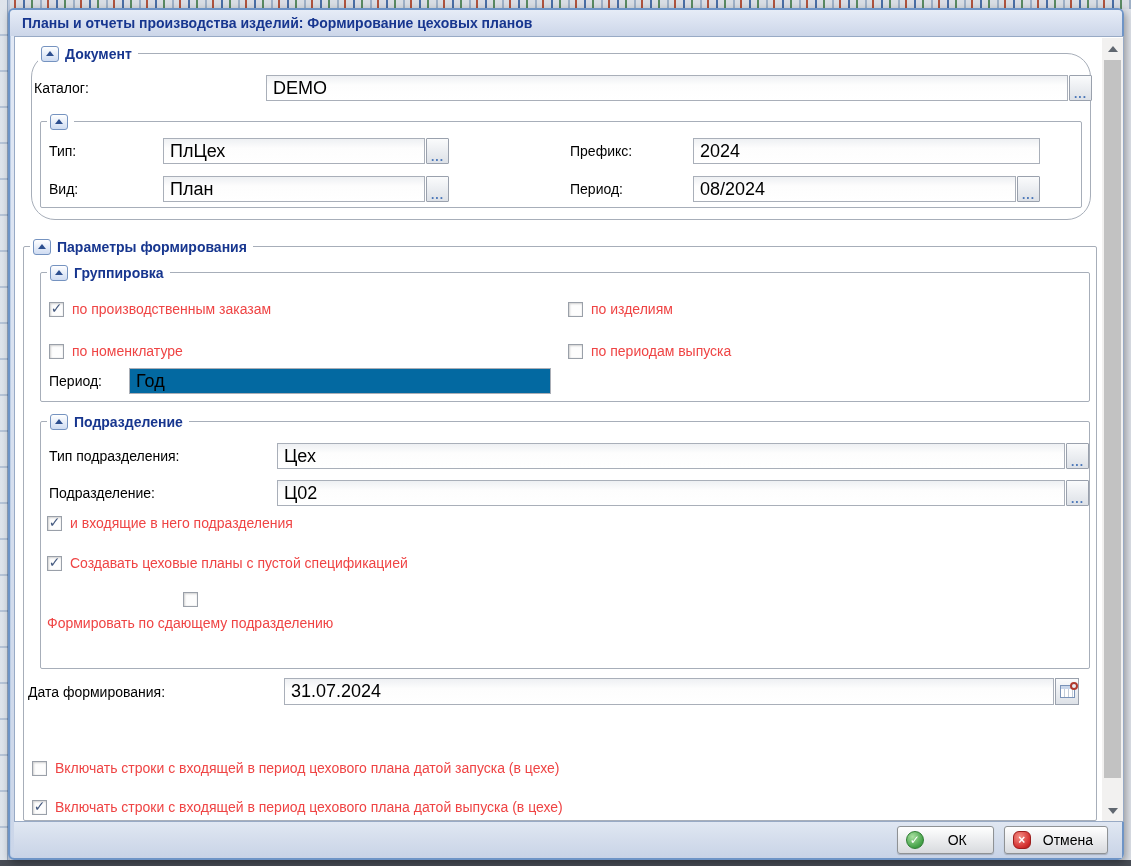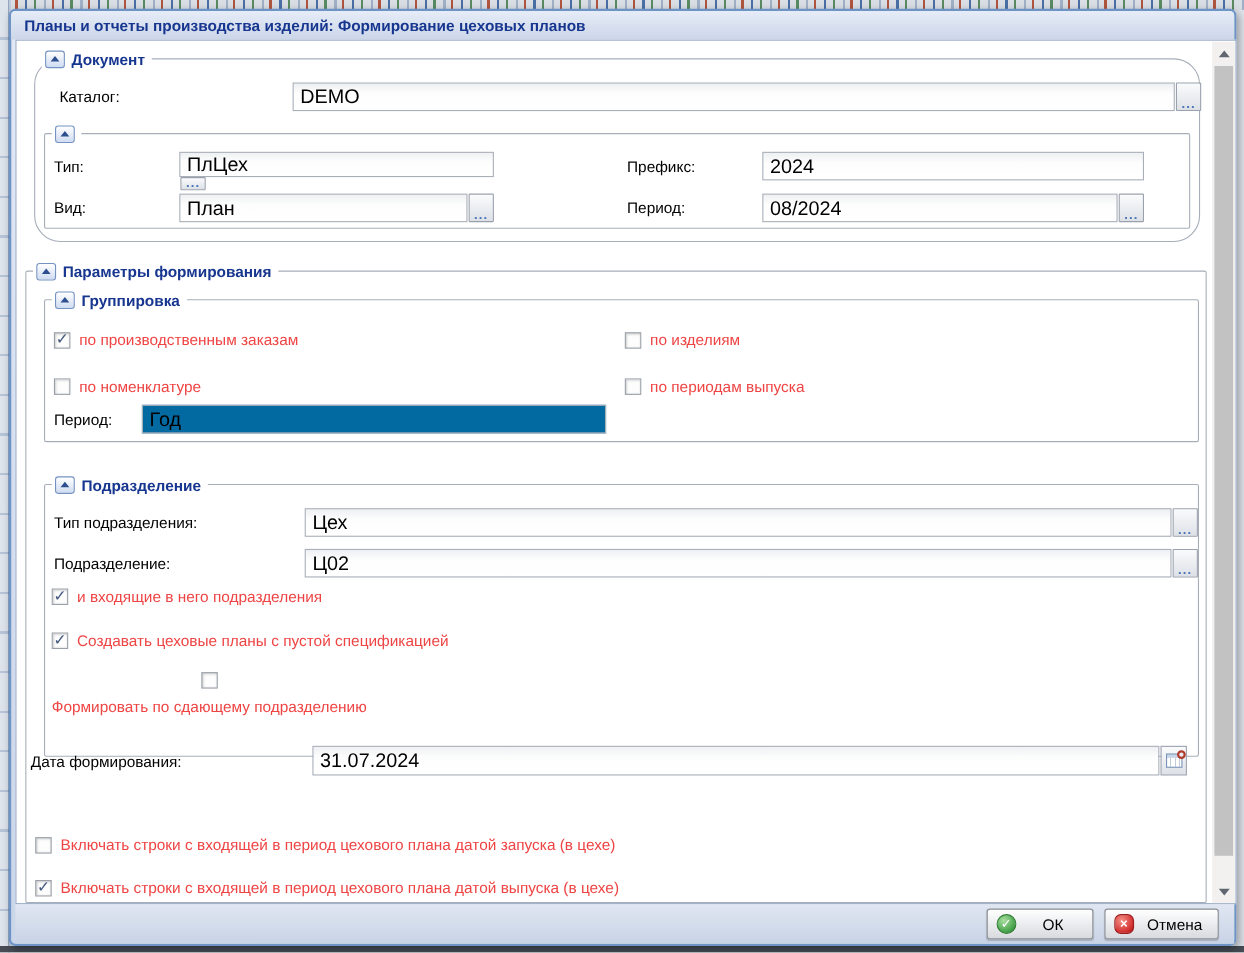--- a/index.html
+++ b/index.html
@@ -162,37 +162,37 @@
   <div class="content">
 
     <div class="group" style="left:16px; top:16px; width:1060px; height:167px;border-radius:24px;">
       <div class="legend">
         <span class="collapse">
             <span class="tri-up"></span>
           </span>
         <span class="gtitle">Документ</span>
       </div>
 
-      <span class="lbl" style="left:22px; top:26px;">Каталог:</span>
+      <span class="lbl" style="left:2px; top:26px;">Каталог:</span>
       <div class="field" style="left:234px; top:21px; width:826px;">
         <input class="fval" type="text" value="DEMO" style="">
         <button class="browse">
             <span class="dots">...</span>
           </button>
       </div>
 
       <div class="group" style="left:8px; top:67px; width:1042px; height:87px;">
         <div class="legend">
           <span class="collapse">
               <span class="tri-up"></span>
             </span>
         </div>
 
         <span class="lbl" style="left:8px; top:21px;">Тип:</span>
-        <div class="field" style="left:122px; top:16px; width:286px;flex-direction:column;">
+        <div class="field" style="left:122px; top:16px; width:286px;">
           <input class="fval" type="text" value="ПлЦех" style="">
           <button class="browse">
               <span class="dots">...</span>
             </button>
         </div>
 
         <span class="lbl" style="left:8px; top:59px;">Вид:</span>
         <div class="field" style="left:122px; top:54px; width:286px;">
           <input class="fval" type="text" value="План" style="">
           <button class="browse">
@@ -249,21 +249,21 @@
           <span class="cb"></span>
           <span class="cblabel">по периодам выпуска</span>
         </div>
 
         <span class="lbl" style="left:8px; top:100px;">Период:</span>
         <div class="field" style="left:88px; top:95px; width:422px;">
           <input class="fval disabled" type="text" readonly="" value="Год" style="">
         </div>
       </div>
 
-      <div class="group" style="left:16px; top:193px; width:1050px; height:248px;">
+      <div class="group" style="left:16px; top:174px; width:1050px; height:248px;">
         <div class="legend">
           <span class="collapse">
               <span class="tri-up"></span>
             </span>
           <span class="gtitle">Подразделение</span>
         </div>
 
         <span class="lbl" style="left:8px; top:26px;">Тип подразделения:</span>
         <div class="field" style="left:236px; top:21px; width:812px;">
           <input class="fval" type="text" value="Цех" style="">

